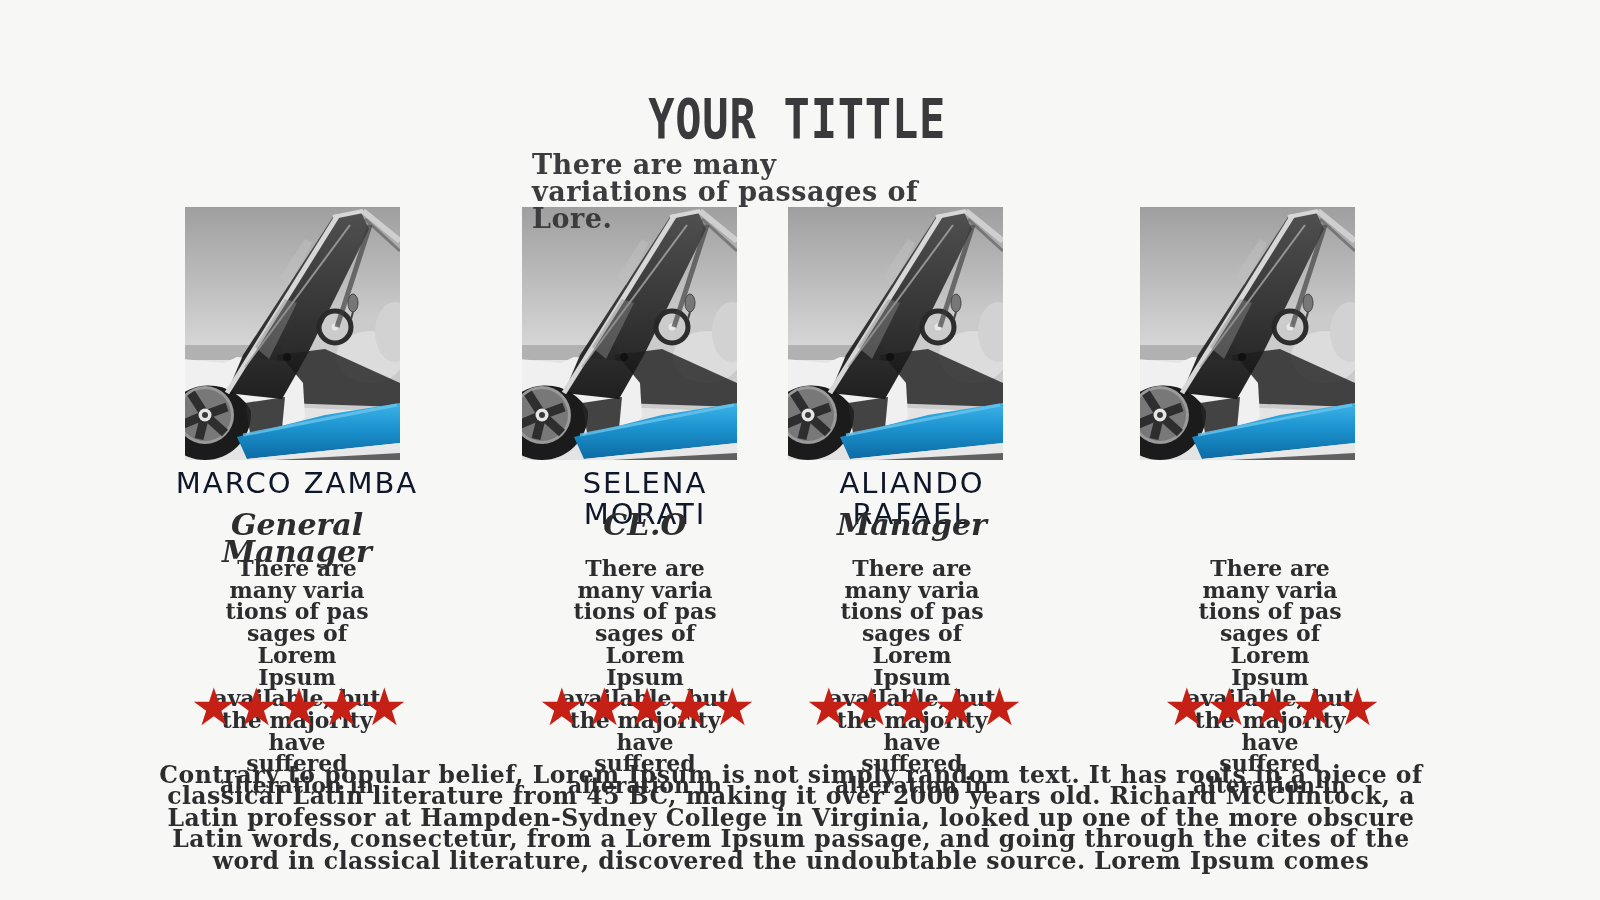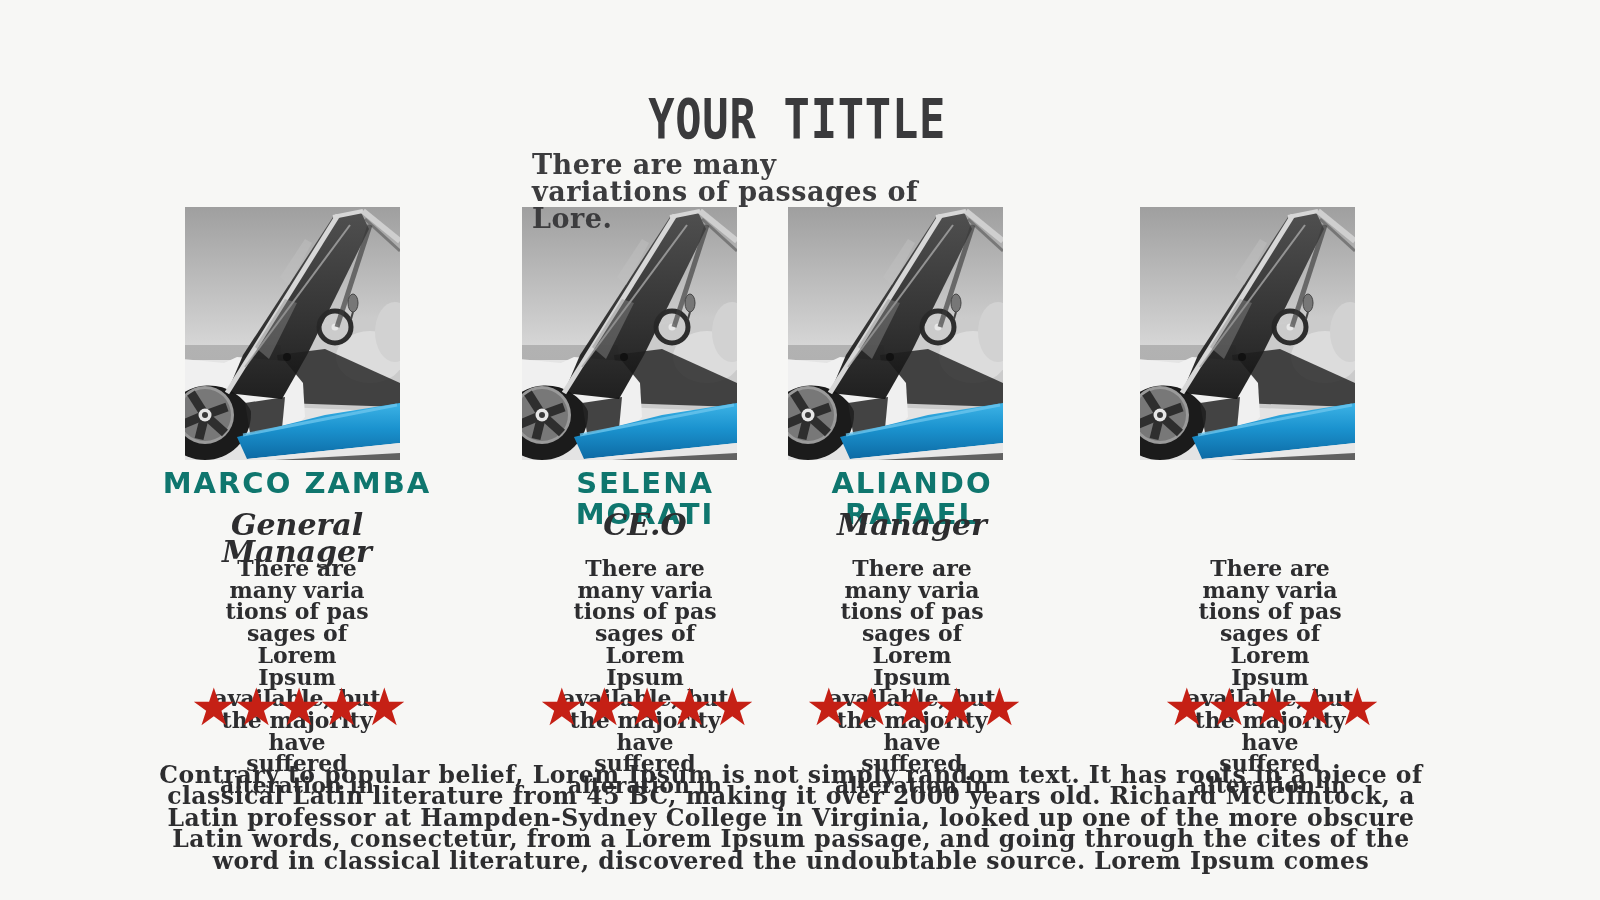--- a/index.html
+++ b/index.html
@@ -32,23 +32,23 @@
     color:#3c3c3e;white-space:pre-line;z-index:5;
   }
   .member{
     position:absolute;top:207px;width:300px;height:690px;text-align:center;
   }
   .car{
     position:absolute;top:0;left:var(--px,30px);width:215px;height:253px;display:block;
   }
   .member-name{
     position:absolute;top:261px;left:0;right:0;
-    font-family:"DejaVu Sans",sans-serif;font-weight:700;
+    font-family:"DejaVu Sans",sans-serif;font-weight:400;
     font-size:29px;line-height:31px;letter-spacing:2px;
-    color:#0f766e;white-space:pre-line;z-index:1;
+    color:#0f172a;white-space:pre-line;z-index:1;
   }
   .member-role{
     position:absolute;top:304px;left:0;right:0;
     font-size:30px;font-weight:700;font-style:italic;line-height:27px;
     color:var(--body-text);white-space:pre-line;z-index:2;
   }
   .member-bio{
     position:absolute;top:351px;left:0;right:0;
     font-size:22px;font-weight:700;line-height:21.7px;
     color:var(--body-text);white-space:pre-line;z-index:1;

